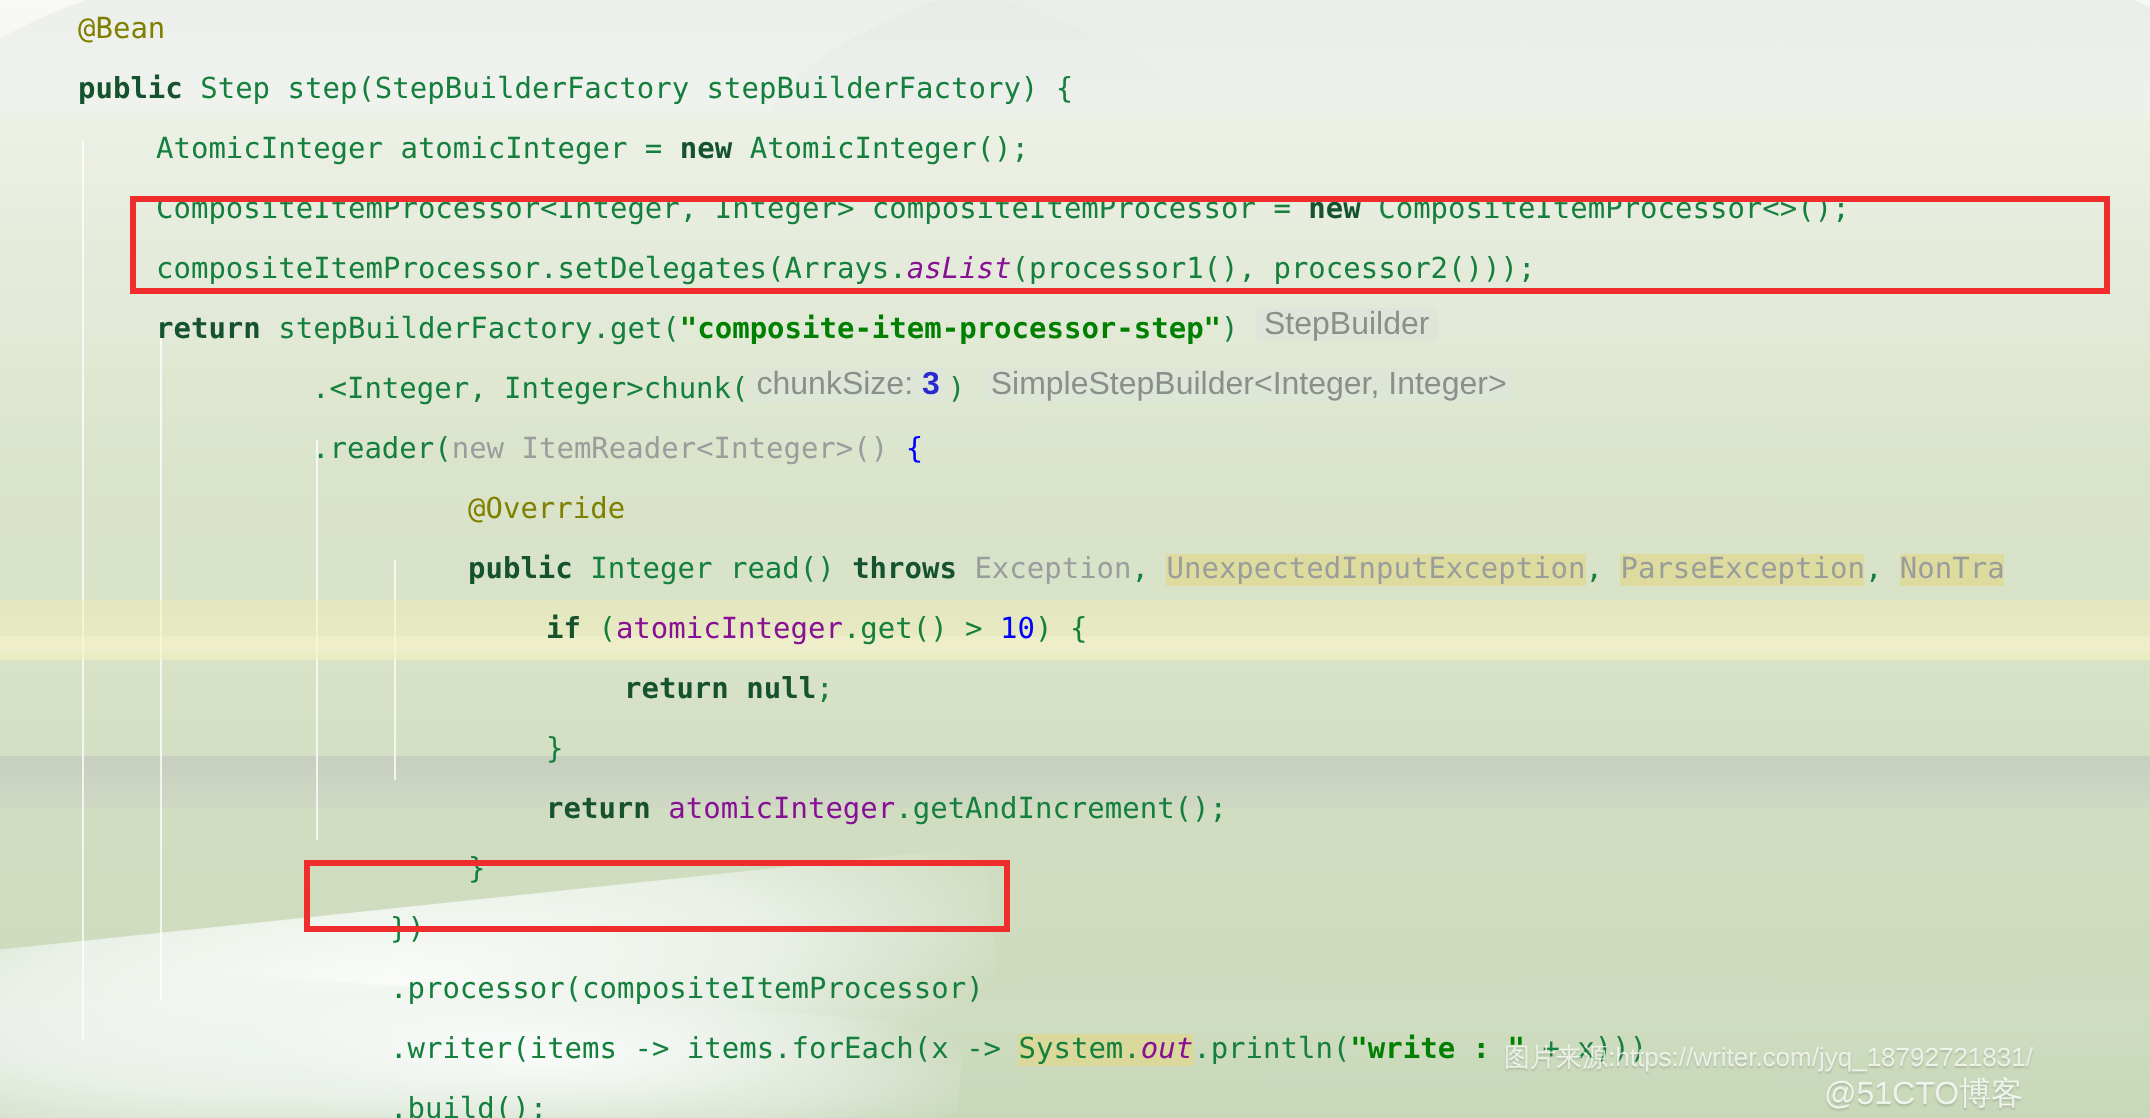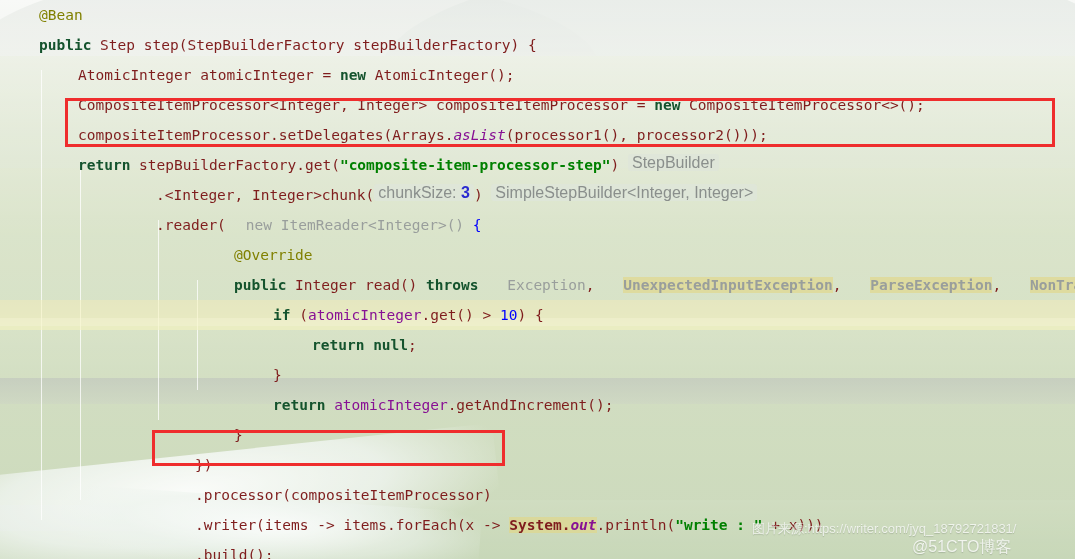--- a/index.html
+++ b/index.html
@@ -105,23 +105,23 @@
     z-index:0;
   }
 
   
   .kw      { color:#14532d; font-weight:bold; }
   .anno    { color:#808000; }
   .str     { color:#008000; font-weight:bold; }
   .num     { color:#0000ff; }
   .field   { color:#871094; }
   .static  { color:#871094; font-style:italic; }
-  .dim     { color:#999e9c;margin-left:20px; }
-  .plain   { color:#7f1d1d; }
-  .warnbg  { background: rgba(226,214,134,.62); font-weight: bold; }
+  .dim     { color:#999e9c; }
+  .plain   { color:#15803d; }
+  .warnbg  { background: rgba(226,214,134,.62); }
 
   
   .hint {
     display:inline-block;
     font-family:"Liberation Sans","DejaVu Sans",sans-serif;
     font-size:16px;
     color:#8a8f8c;
     background: rgba(222,229,217,.82);
     border-radius:3px;
     padding:0 4px;

